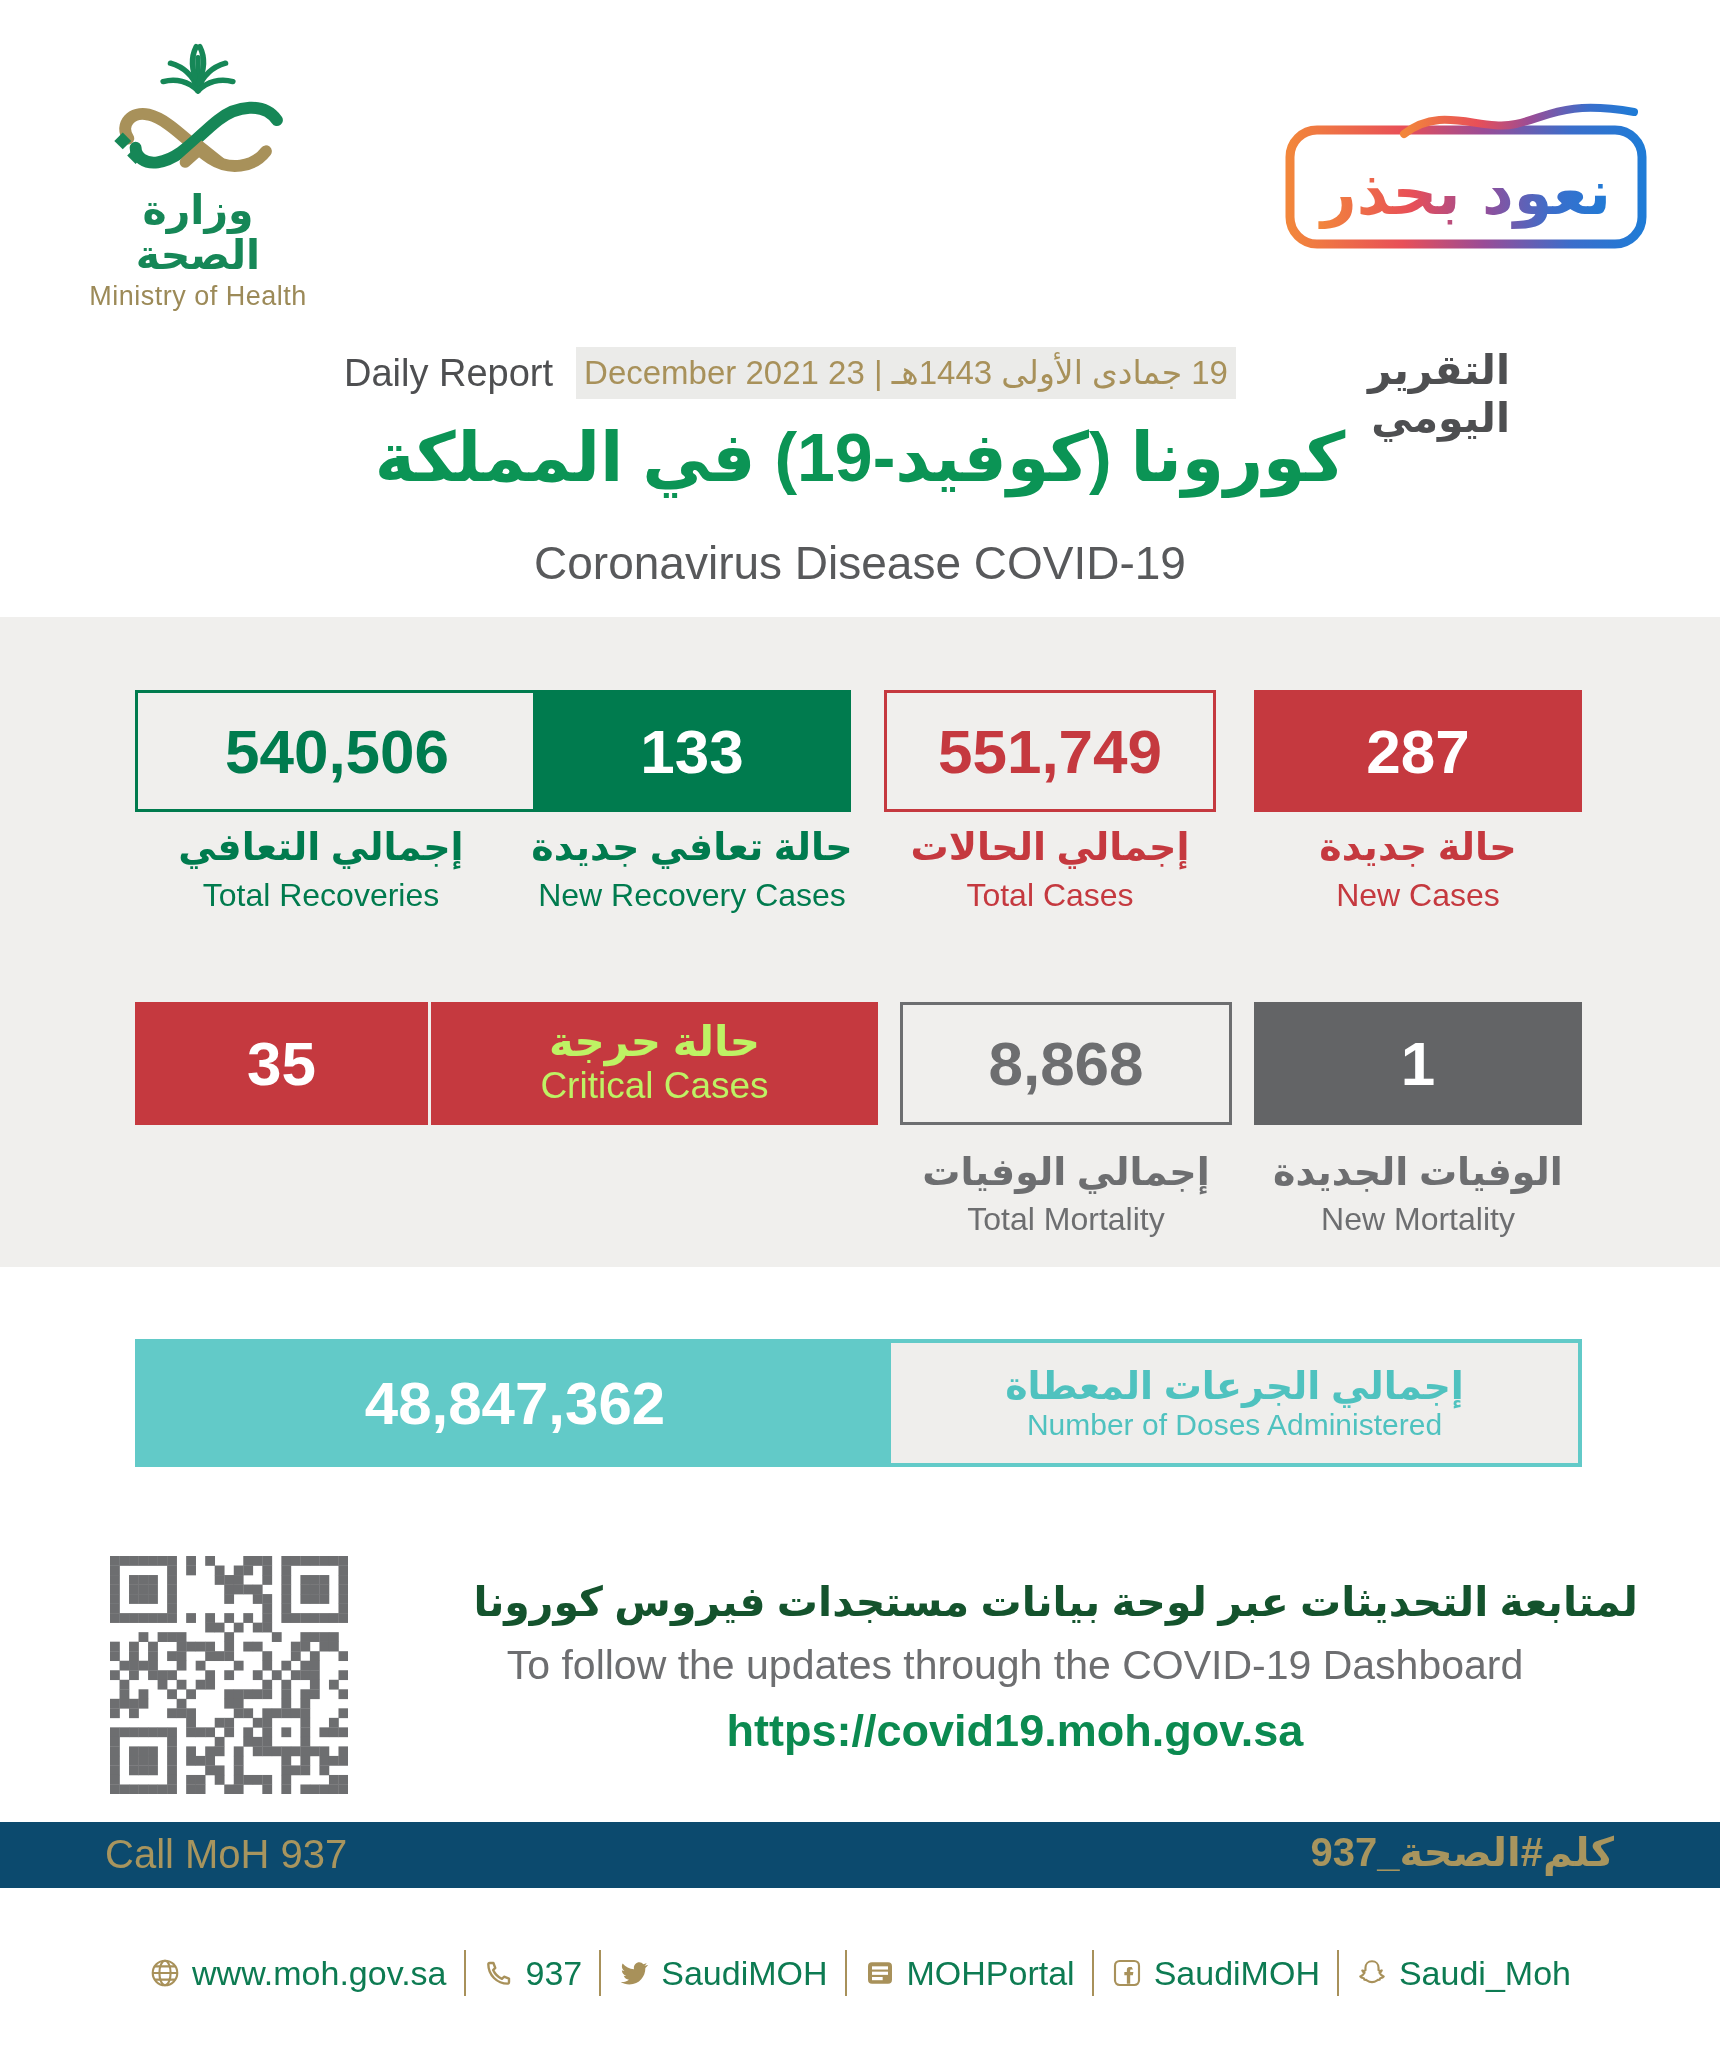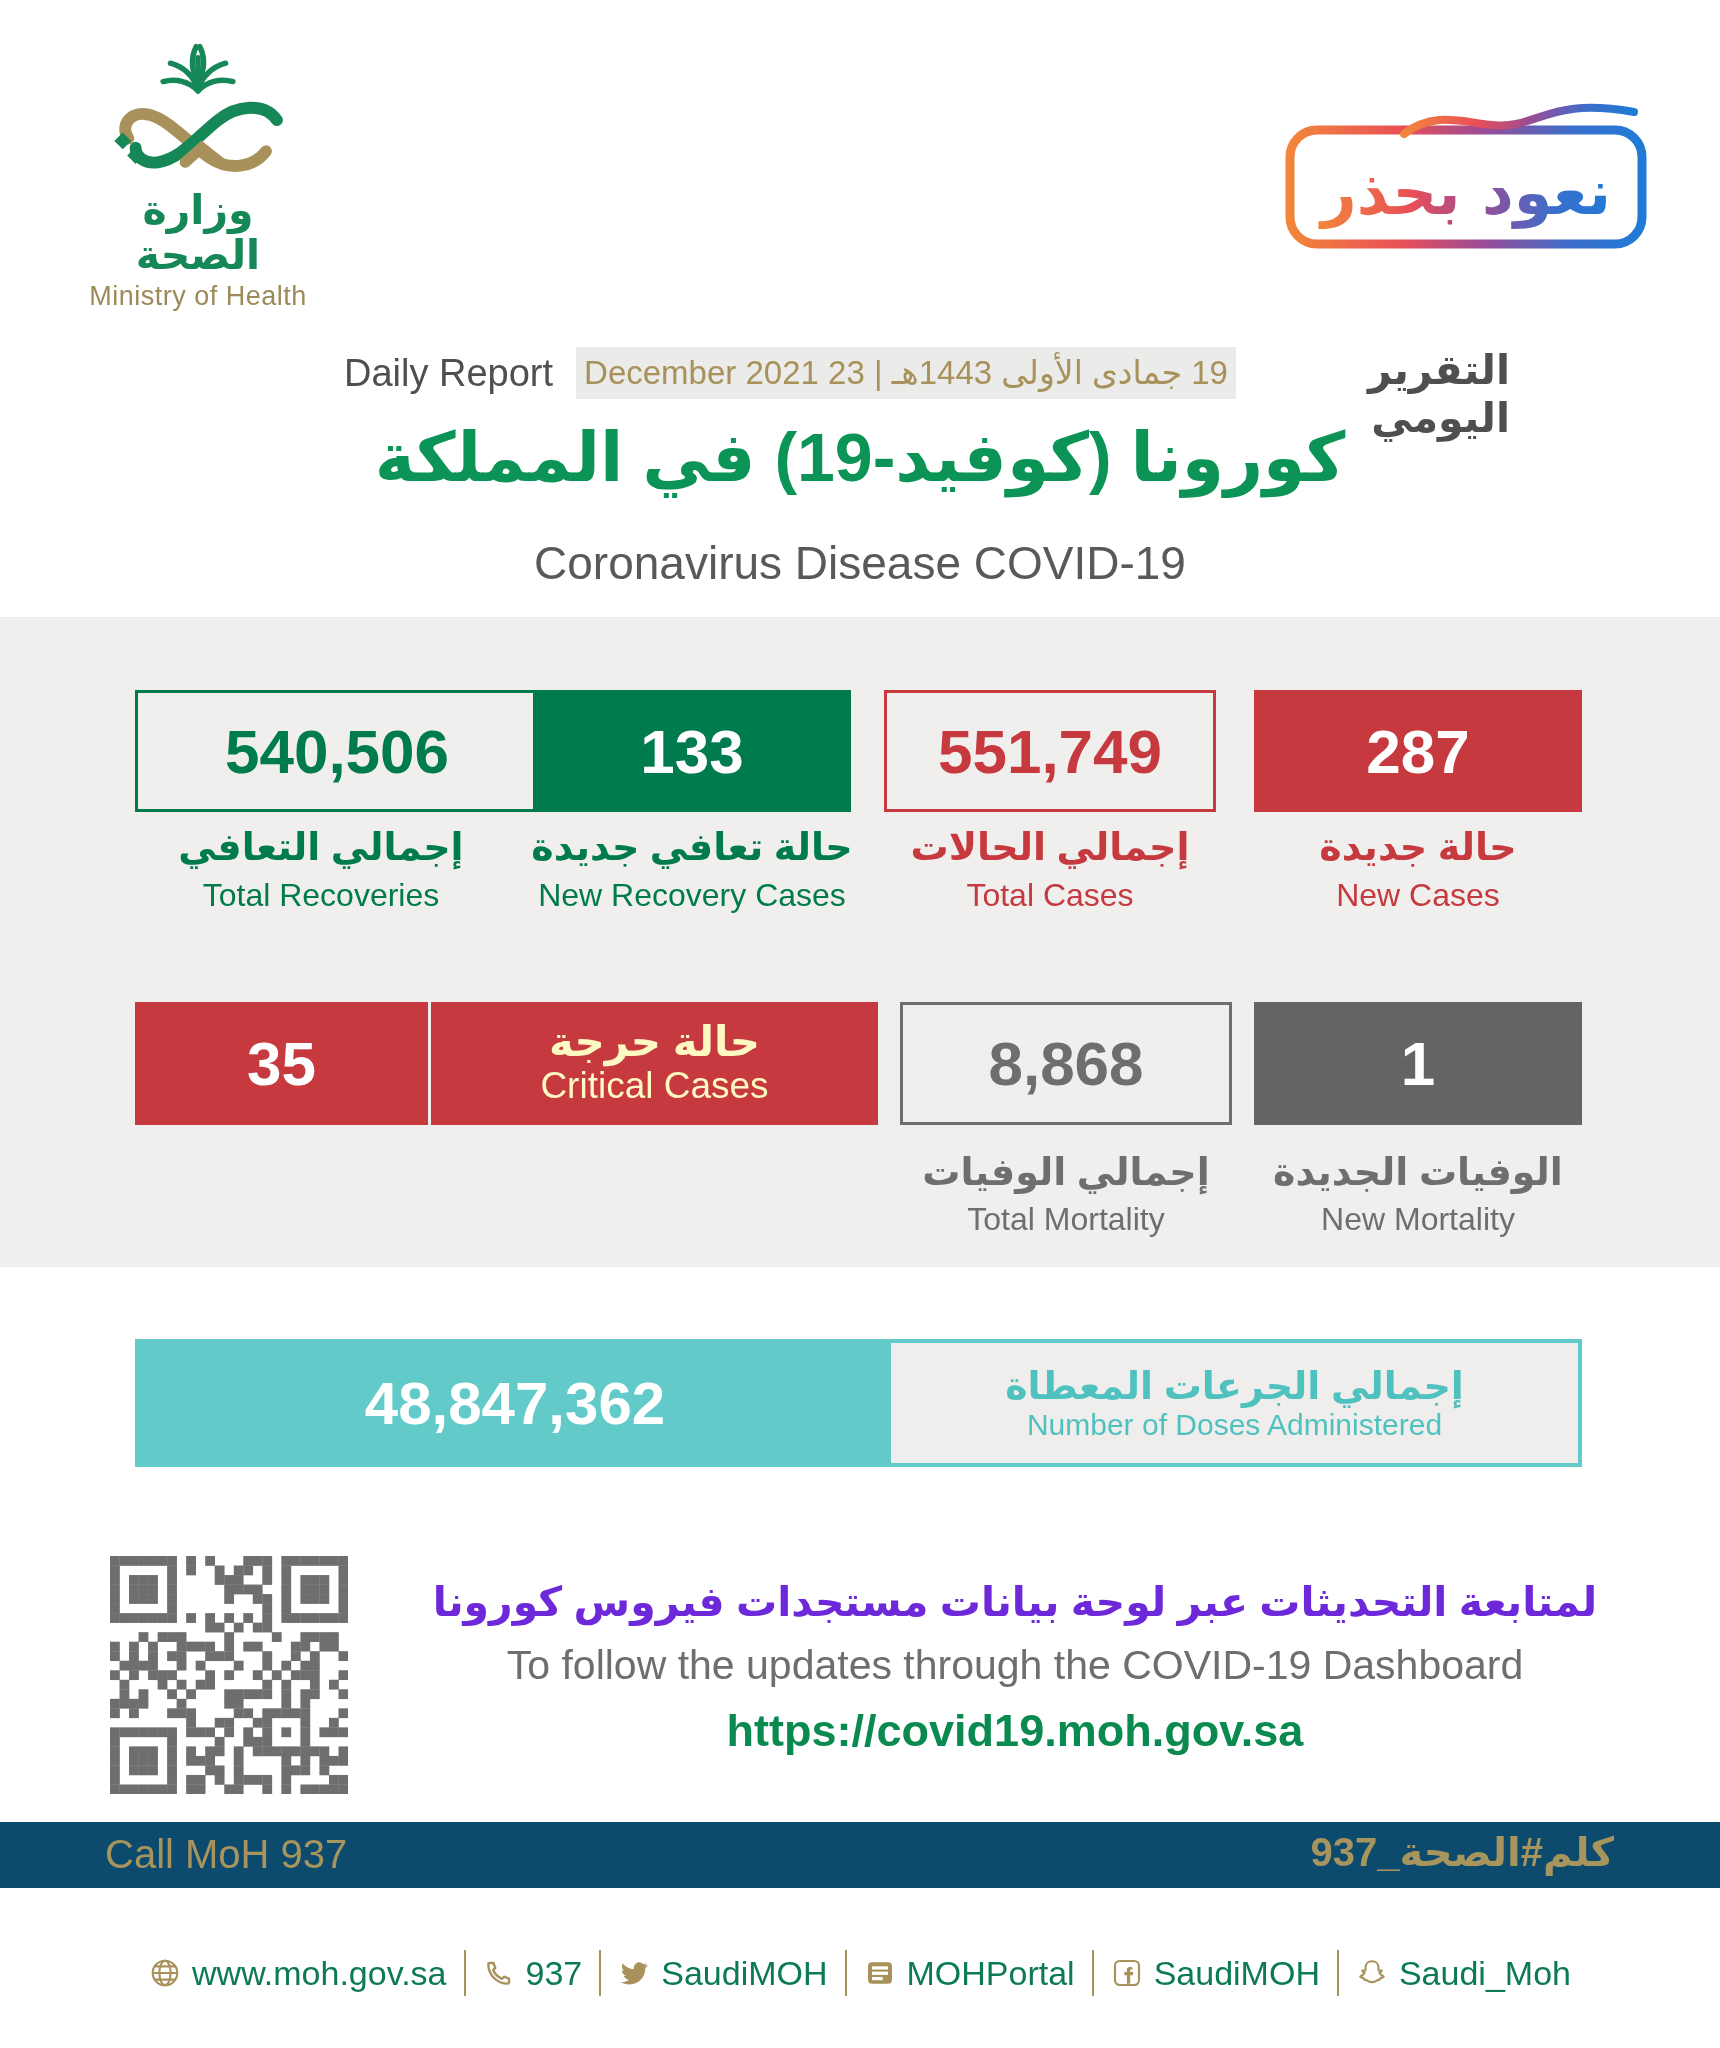--- a/index.html
+++ b/index.html
@@ -32,38 +32,38 @@
   .lab{position:absolute;text-align:center;direction:rtl;}
   .lab-ar{font-size:38px;font-weight:bold;}
   .lab-en{font-size:32px;font-weight:normal;direction:ltr;}
   .green{color:#007B4E;} .red{color:#C5393F;} .gray{color:#6D6E70;}
   .b-green-o{left:135px;width:404px;border:3px solid #007B4E;color:#007B4E;}
   .b-green-f{left:533px;width:318px;background:#007B4E;color:#fff;}
   .b-red-o{left:884px;width:332px;border:3px solid #C5393F;color:#C5393F;}
   .b-red-f{left:1254px;width:328px;background:#C5393F;color:#fff;}
   .row2{top:385px;height:123px;}
   .crit-num{left:135px;width:293px;background:#C5393F;color:#fff;}
-  .crit-label{left:431px;width:447px;background:#C5393F;color:#fef9c3;flex-direction:column;}
+  .crit-label{left:431px;width:447px;background:#C5393F;color:#bef264;flex-direction:column;}
   .crit-label .c-ar{font-size:42px;font-weight:bold;direction:rtl;line-height:1.1;}
   .crit-label .c-en{font-size:37px;font-weight:normal;line-height:1.15;}
   .b-gray-o{left:900px;width:332px;border:3px solid #6D6E70;color:#6D6E70;}
   .b-gray-f{left:1254px;width:328px;background:#636466;color:#fff;}
   
   .doses{position:absolute;left:135px;top:1339px;width:1447px;height:128px;border:4px solid #62CAC8;
          box-sizing:border-box;display:flex;}
   .doses-num{width:752px;background:#62CAC8;color:#fff;font-size:60px;font-weight:bold;
              display:flex;align-items:center;justify-content:center;}
   .doses-labels{flex:1;background:#EFEEEC;display:flex;flex-direction:column;align-items:center;
                 justify-content:center;}
   .doses-ar{font-size:38px;font-weight:bold;direction:rtl;color:#4FC2BF;}
   .doses-en{font-size:30px;color:#4FC2BF;}
   
   .qr{position:absolute;left:110px;top:1556px;width:238px;height:238px;}
   .dash{position:absolute;left:392px;top:1578px;width:1246px;text-align:center;}
-  .dash-ar{font-size:41px;font-weight:bold;color:#6d28d9;direction:rtl;}
+  .dash-ar{font-size:41px;font-weight:bold;color:#14532d;direction:rtl;text-align:right;}
   .dash-en{font-size:41px;color:#6D6E70;margin-top:16px;}
   .dash-url{font-size:45px;font-weight:bold;color:#0B8A50;margin-top:16px;}
   
   .gold-band{position:absolute;left:0;top:1822px;width:1720px;height:66px;background:#0c4a6e;}
   .call-en{position:absolute;left:105px;top:10px;font-size:40px;color:#A8955E;}
   .call-ar{position:absolute;right:106px;top:7px;font-size:40px;font-weight:bold;color:#A8955E;direction:rtl;}
   
   .flinks{position:absolute;left:0;top:1950px;width:100%;display:flex;justify-content:center;
           align-items:center;gap:17px;}
   .flink{display:flex;align-items:center;gap:11px;color:#0D7B52;font-size:34px;}

